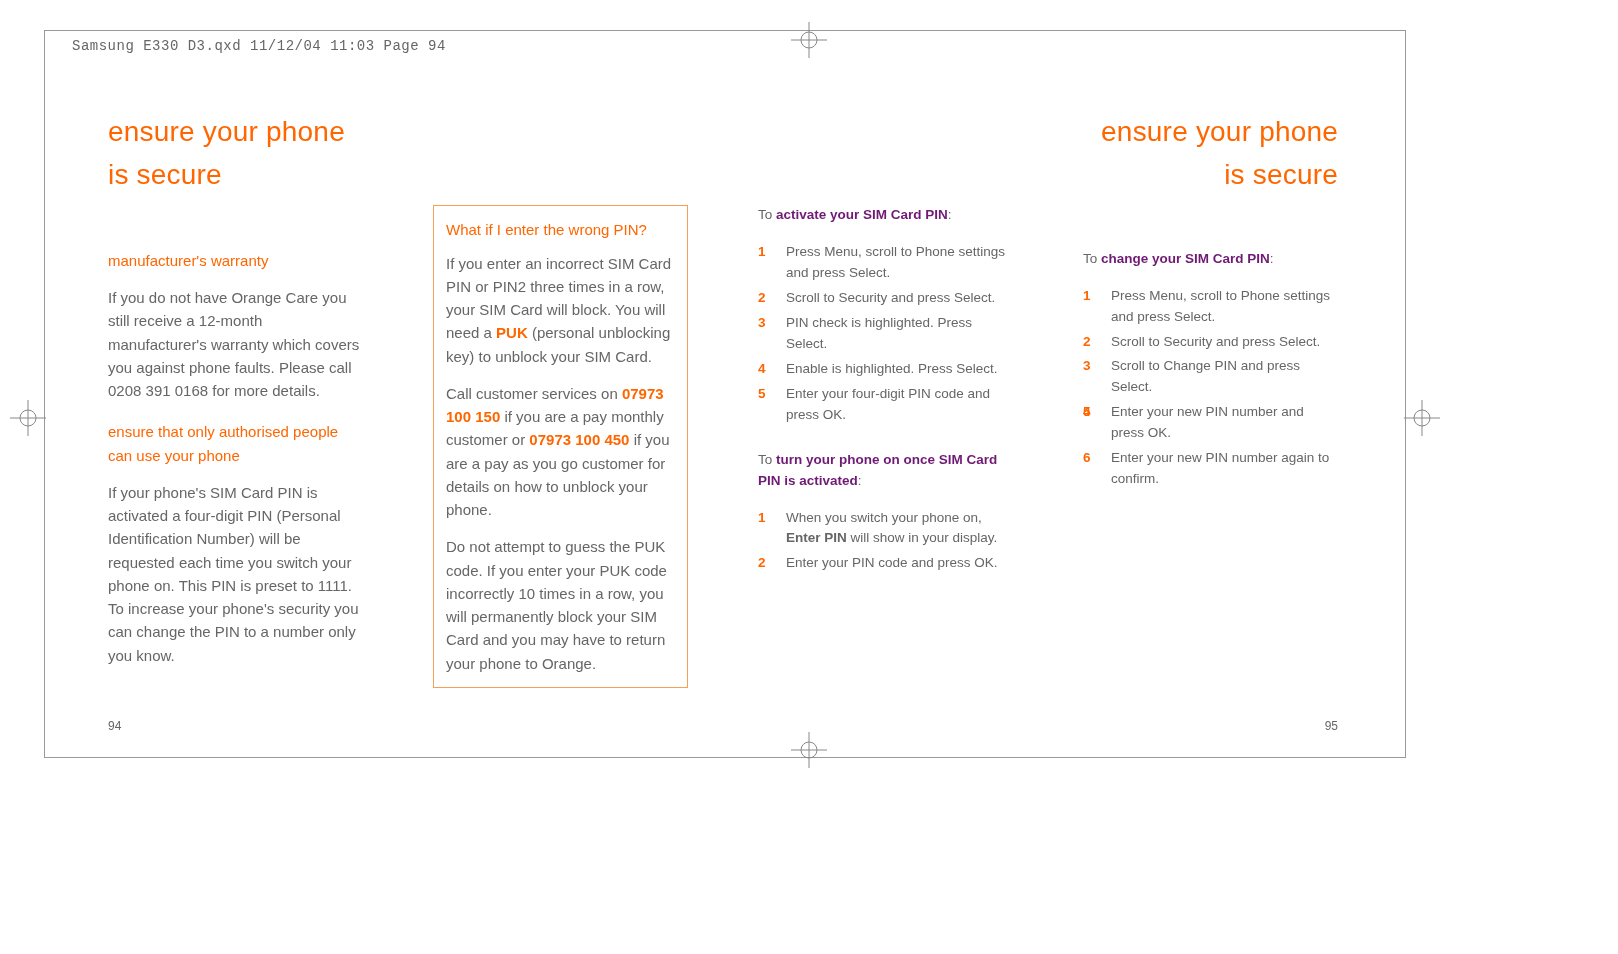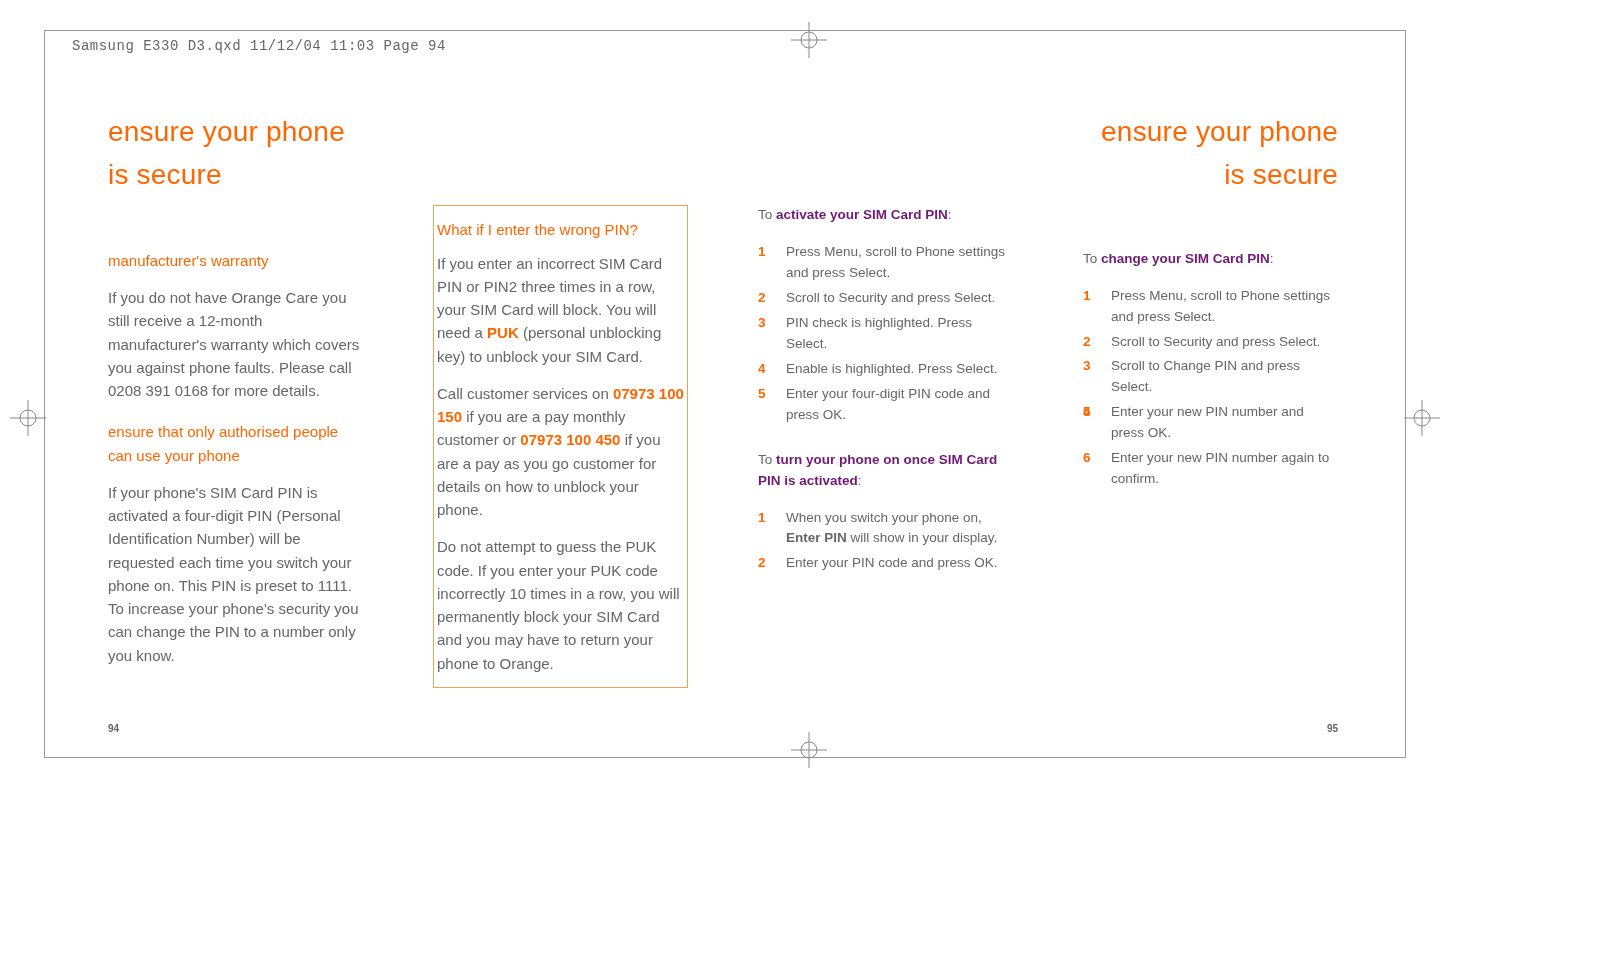--- a/index.html
+++ b/index.html
@@ -69,21 +69,21 @@
     margin-bottom: 14px;
   }
   p.body {
     color: #666;
     font-size: 15px;
     margin-bottom: 18px;
   }
 
   .boxed {
     border: 1px solid #f5a054;
-    padding: 12px 3px;
+    padding: 12px 12px;
   }
   .boxed h2 { margin-bottom: 10px; }
   .boxed p.body { margin-bottom: 14px; }
   .hl { color: #f60; font-weight: 700; }
 
   .lead { font-size: 13.5px; color: #666; margin-bottom: 16px; }
   .lead b { color: #701a75; }
 
   ol.steps {
     list-style: none;
@@ -100,23 +100,22 @@
   ol.steps li .num {
     position: absolute;
     left: 0; top: 0;
     color: #f60;
     font-weight: 700;
   }
 
   .pagenum {
     position: absolute;
     bottom: 218px;
-    font-size: 10px;
-    color: #666;
-    font-weight: bold;
+    font-size: 12px;
+    color: #666;
   }
   .pagenum.left  { left: 108px; }
   .pagenum.right { right: 280px; }
 </style>
 </head>
 <body>
 
 <div class="slug">Samsung E330 D3.qxd  11/12/04  11:03  Page 94</div>
 
 <div class="cropmark-box cb-left"></div>

